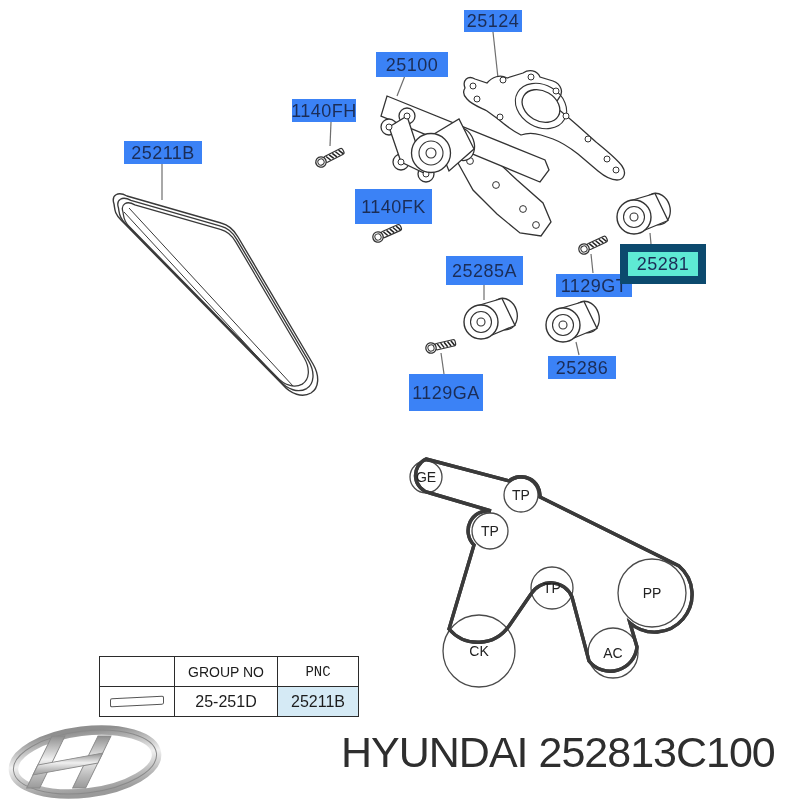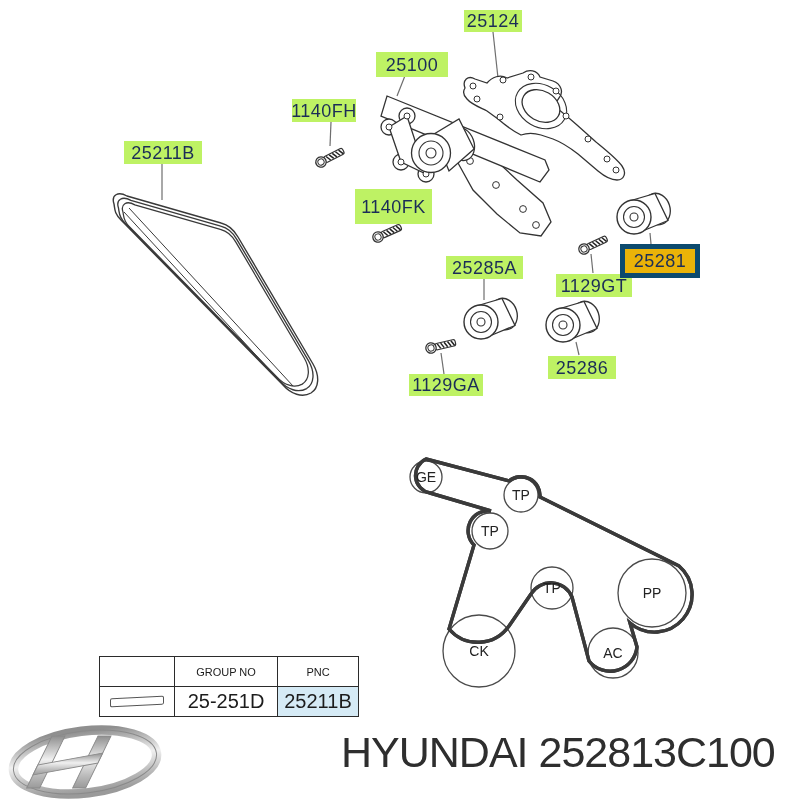--- a/index.html
+++ b/index.html
@@ -2,40 +2,40 @@
 <html><head>
 <meta charset="utf-8">
 <style>
   html,body{margin:0;padding:0;background:#fff;}
   #stage{position:relative;width:800px;height:800px;background:#ffffff;overflow:hidden;
          font-family:"Liberation Sans", sans-serif;}
   #art{position:absolute;left:0;top:0;}
   .part-label{
     position:absolute;
     display:flex;align-items:center;justify-content:center;
-    background:#bef264;color:#1b2d57;
+    background:#3b82f6;color:#1b2d57;
     font-size:18px;line-height:1;letter-spacing:0.5px;
     font-family:"Liberation Sans", sans-serif;
   }
   .part-label.highlight{
-    border:5px solid #0c4a6e;
-    background:#eab308;
+    border:8px solid #0c4a6e;
+    background:#5eead4;
   }
   #summary-table{
     position:absolute;left:99px;top:656px;
     border-collapse:collapse;table-layout:fixed;
     font-family:"Liberation Sans", sans-serif;
   }
   #summary-table td,#summary-table th{
     border:1.4px solid #2b2b2b;text-align:center;vertical-align:middle;
     height:29px;padding:0;font-weight:normal;color:#1c1c1c;
   }
-  #summary-table th{font-size:11px;margin-top:19px;}
-  #summary-table td{font-size:20px;}
-  .col-icon{width:74px;} .col-group{width:102px;} .col-pnc{width:80px;}
+  #summary-table th{font-size:14px;margin-top:19px;}
+  #summary-table td{font-size:16px;}
+  .col-icon{width:74px;} .col-group{width:102px;} .col-pnc{width:80px;font-family:Liberation Mono, monospace;}
   #pnc-value{background:#d5eaf5;color:#1b2d57;}
   .belt-chip{
     width:52px;height:7px;margin:0 auto;
     border:1.3px solid #555;border-radius:2px;background:#fff;
     transform:skewY(-3deg);
   }
   #brand-line{
     position:absolute;left:341px;top:727px;width:459px;height:50px;
     font-size:43px;color:#2e2e2e;white-space:nowrap;line-height:50px;
     letter-spacing:-1px;
@@ -191,25 +191,25 @@
         <text class="pulley-label" x="613" y="658">AC</text>
       </g>
     </g>
   </svg>
 
   <div class="part-label" style="left:464px;top:10px;width:58px;height:22px;">25124</div>
   <div class="part-label" style="left:376px;top:33px;width:72px;height:25px;margin-top:19px;">25100</div>
   <div class="part-label" style="left:292px;top:99px;width:64px;height:23px;">1140FH</div>
   <div class="part-label" style="left:355px;top:189px;width:77px;height:35px;">1140FK</div>
   <div class="part-label" style="left:124px;top:141px;width:78px;height:23px;">25211B</div>
-  <div class="part-label" style="left:446px;top:256px;width:77px;height:23px;">25285A</div>
+  <div class="part-label" style="left:446px;top:256px;width:77px;height:29px;">25285A</div>
   <div class="part-label" style="left:556px;top:274px;width:76px;height:23px;text-align:center;">1129GT</div>
   <div class="part-label highlight" style="left:620px;top:244px;width:70px;height:24px;">25281</div>
   <div class="part-label" style="left:548px;top:356px;width:68px;height:23px;">25286</div>
-  <div class="part-label" style="left:409px;top:374px;width:74px;height:22px;">1129GA</div>
+  <div class="part-label" style="left:409px;top:374px;width:74px;height:37px;">1129GA</div>
 
   <table id="summary-table">
     <tbody>
         <tr>
       <th class="col-icon"></th>
       <th class="col-group">GROUP NO</th>
       <th class="col-pnc">PNC</th>
     </tr>
     <tr>
       <td>

